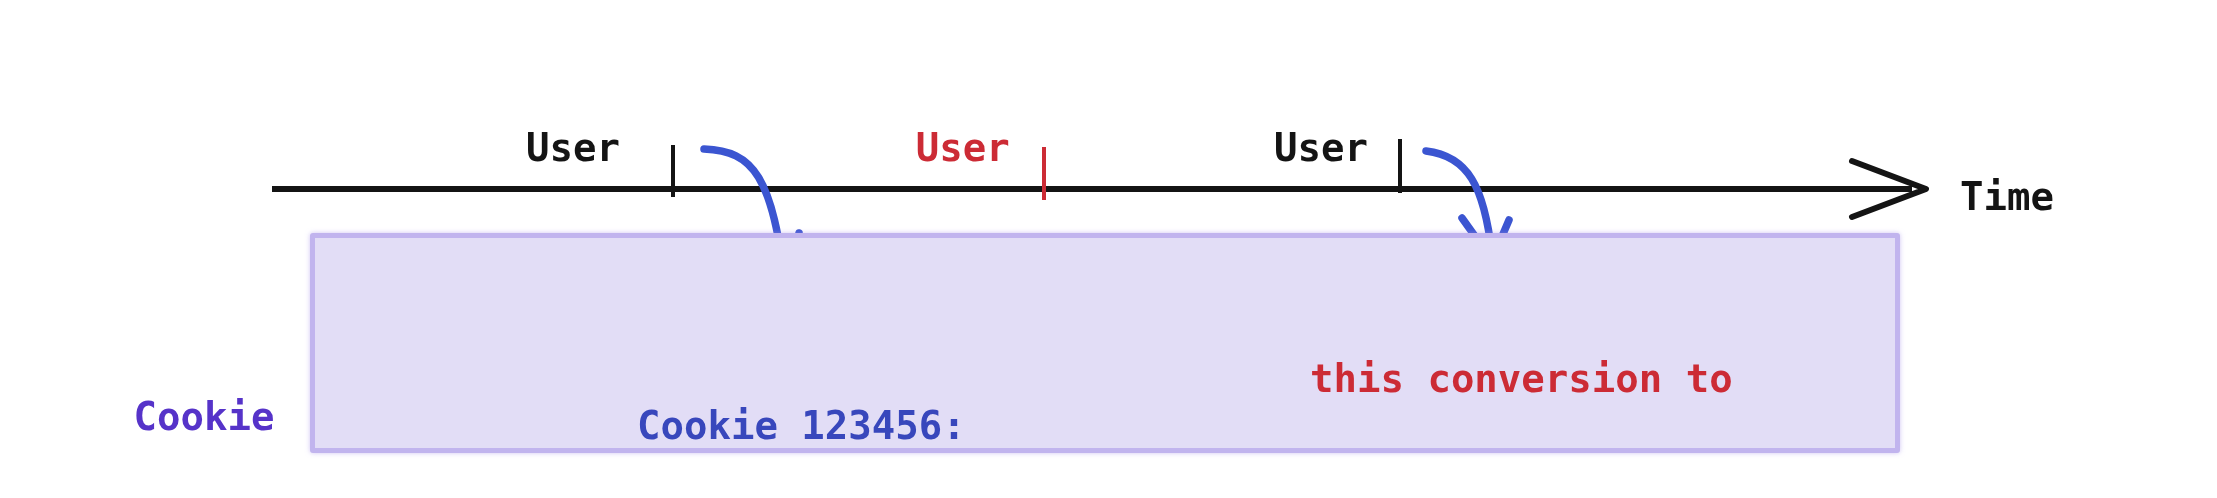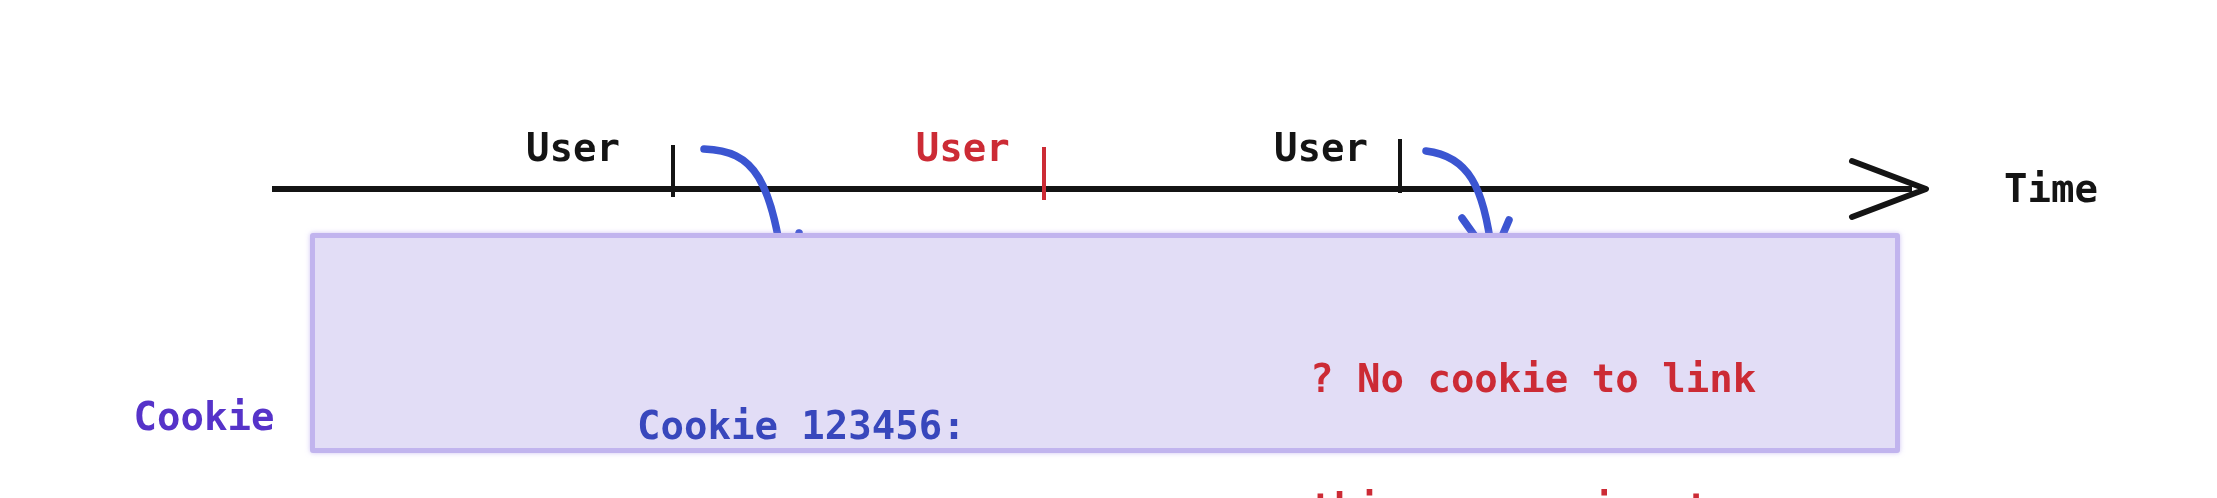--- a/index.html
+++ b/index.html
@@ -60,22 +60,21 @@
     top: 303px;
     line-height: 49px;
   }
   .conversion-note {
     left: 1310px;
     top: 271px;
     line-height: 43px;
   }
   .time-label {
     left: 1960px;
-    top: 167px;
-    margin-left: 44px;
+    top: 175px;
   }
   .line { display: block; }
 </style>
 </head>
 <body>
 
 <div class="canvas">
 
   <svg class="overlay" viewBox="0 0 2217 498" xmlns="http://www.w3.org/2000/svg">
 
@@ -116,19 +115,18 @@
     <span class="line">Cookie</span>
     
   </div>
 
   <div class="txt blue cookie-note">
     <span class="line">Cookie 123456:</span>
     
   </div>
 
   <div class="txt red conversion-note">
-    <span class="line">? No cookie to link</span>
     <span class="line">this conversion to</span>
     
     
   </div>
 
 </div>
 
 </body></html>

